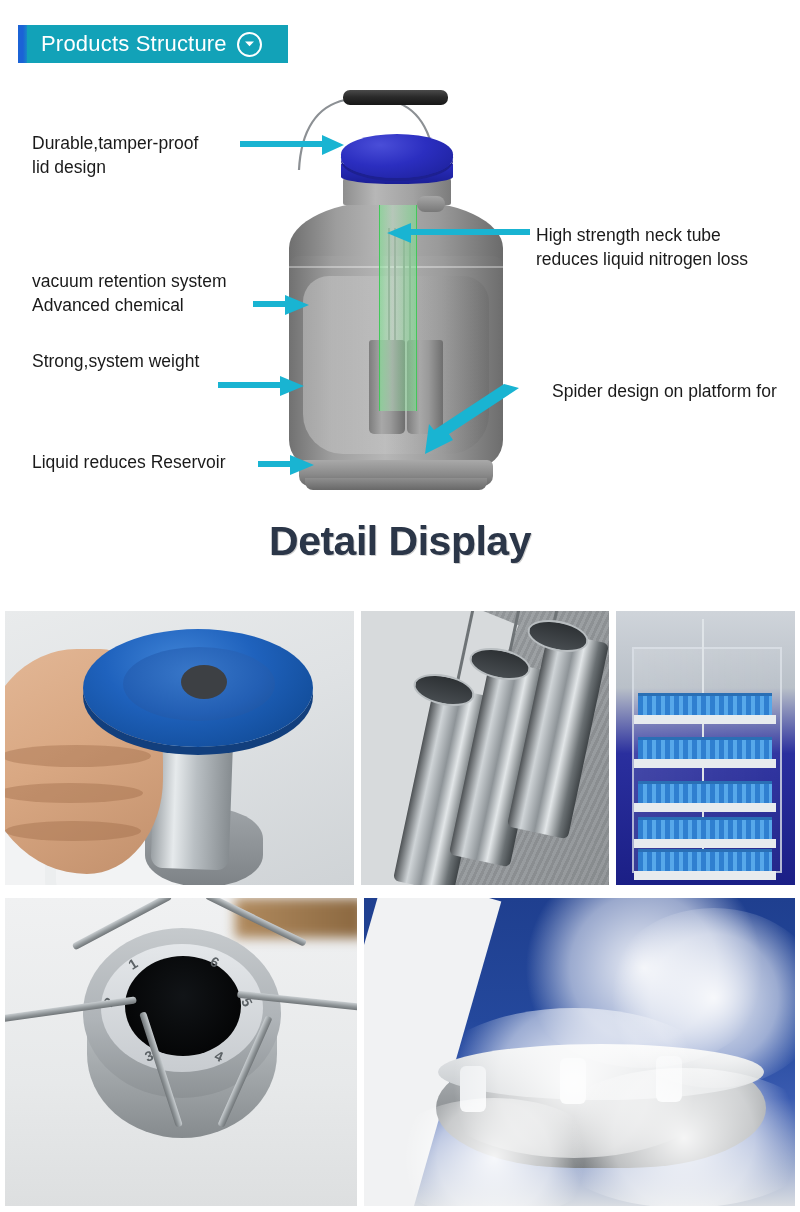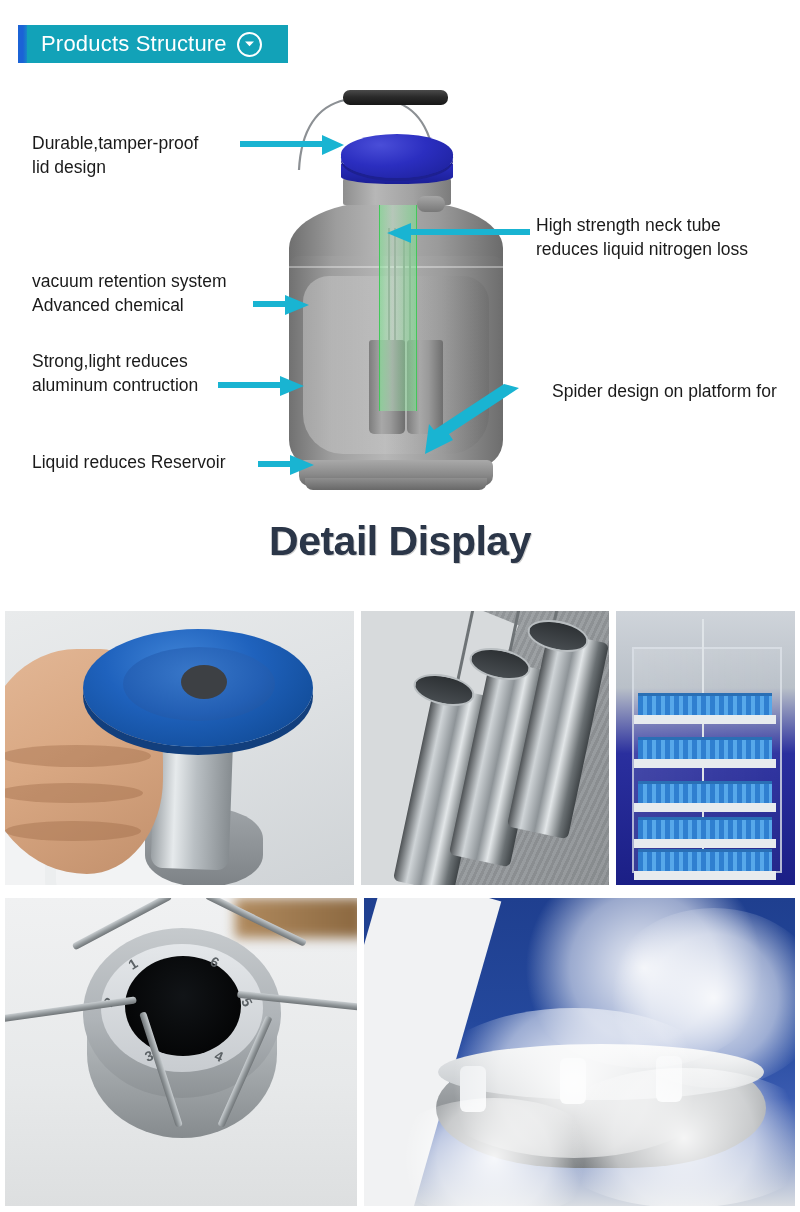--- a/index.html
+++ b/index.html
@@ -330,35 +330,34 @@
 
     <div class="callout" style="left:32px;top:200px;width:245px;">
       <div>vacuum retention system</div>
       <div>Advanced chemical</div>
     </div>
     <svg class="arrow" style="left:253px;top:222px;" width="60" height="26" viewBox="0 0 60 26">
       <path d="M0 9 L32 9 L32 3 L56 13 L32 23 L32 15 L0 15 Z" fill="#19b4d2"></path>
     </svg>
 
     <div class="callout" style="left:32px;top:280px;width:235px;">
-      <div>Strong,light reduces</div>
-      <div>aluminum contruction</div>
+      <div>Strong,system weight</div>
     </div>
     <svg class="arrow" style="left:218px;top:303px;" width="90" height="26" viewBox="0 0 90 26">
       <path d="M0 9 L62 9 L62 3 L86 13 L62 23 L62 15 L0 15 Z" fill="#19b4d2"></path>
     </svg>
 
     <div class="callout" style="left:32px;top:381px;width:250px;">
       <div>Liquid reduces Reservoir</div>
     </div>
     <svg class="arrow" style="left:258px;top:382px;" width="60" height="26" viewBox="0 0 60 26">
       <path d="M0 9 L32 9 L32 3 L56 13 L32 23 L32 15 L0 15 Z" fill="#19b4d2"></path>
     </svg>
 
-    <div class="callout r" style="left:536px;top:144px;width:260px;">
+    <div class="callout r" style="left:536px;top:154px;width:260px;">
       <div>High strength neck tube</div>
       <div>reduces liquid nitrogen loss</div>
     </div>
     <svg class="arrow" style="left:385px;top:150px;" width="145" height="26" viewBox="0 0 145 26">
       <path d="M145 9 L26 9 L26 3 L2 13 L26 23 L26 15 L145 15 Z" fill="#19b4d2"></path>
     </svg>
 
     <div class="callout r" style="left:552px;top:310px;width:266px;">
       <div>Spider design on platform for</div>
     </div>

